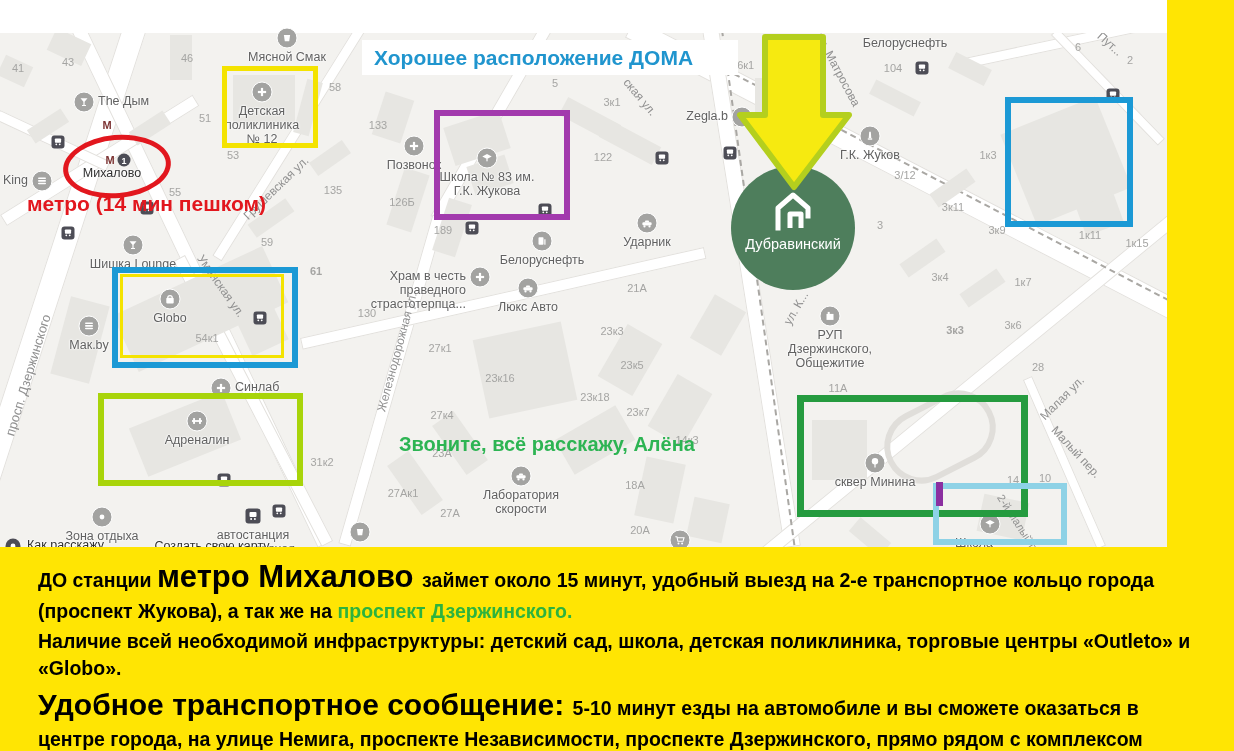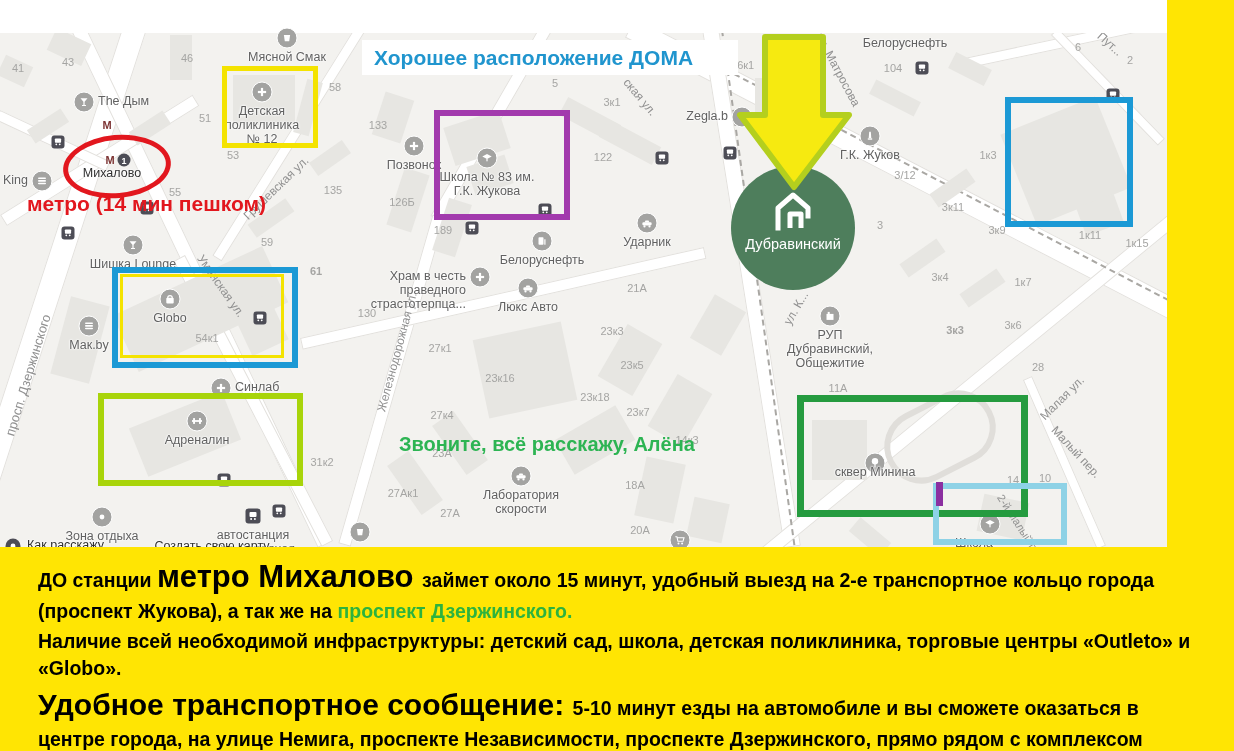--- a/index.html
+++ b/index.html
@@ -291,21 +291,21 @@
       <div class="poi-label" style="left: 253px; top: 528px;">автостанция
 Юго-Западная</div>
       <div class="poi" style="left: 875px; top: 463px; position: absolute;">
         <div class="circ">
           <svg width="13" height="13" viewBox="0 0 13 13">
             <circle cx="6.5" cy="4.8" r="3.2" fill="#fff"></circle>
             <rect x="5.9" y="6.8" width="1.2" height="4.2" fill="#fff"></rect>
           </svg>
         </div>
       </div>
-      <div class="poi-label" style="left: 875px; top: 465px; text-align: right;">сквер Минина</div>
+      <div class="poi-label" style="left: 875px; top: 475px; text-align: right;">сквер Минина</div>
       <div class="poi" style="left: 990px; top: 524px; position: absolute;">
         <div class="circ">
           <svg width="13" height="13" viewBox="0 0 13 13">
             <path d="M6.5 2.6 L11.2 5 L6.5 7.4 L1.8 5 Z" fill="#fff"></path>
             <rect x="5.9" y="7" width="1.2" height="2.8" fill="#fff"></rect>
           </svg>
         </div>
       </div>
       <div class="poi-label" style="left: 974px; top: 536px;">Школа</div>
       <div class="poi" style="left: 870px; top: 136px; position: absolute;">
@@ -319,21 +319,21 @@
       <div class="poi-label" style="left: 870px; top: 148px;">Г.К. Жуков</div>
       <div class="poi" style="left: 830px; top: 316px; position: absolute;">
         <div class="circ">
           <svg width="13" height="13" viewBox="0 0 13 13">
             <rect x="3" y="4.4" width="7" height="6" fill="#fff"></rect>
             <rect x="4.2" y="2.4" width="2" height="2.4" fill="#fff"></rect>
           </svg>
         </div>
       </div>
       <div class="poi-label" style="left: 830px; top: 328px;">РУП
-Дубравинский,
+Дзержинского,
 Общежитие</div>
       <div class="poi" style="left: 742px; top: 117px; position: absolute;">
         <div class="circ">
           <svg width="13" height="13" viewBox="0 0 13 13">
             <circle cx="6.5" cy="6.5" r="2.4" fill="#fff"></circle>
           </svg>
         </div>
       </div>
       <div class="poi-label" style="left: 728px; top: 109px; transform: translate(-100%, 0px); text-align: right;">Zegla.b</div>
       <div class="poi-label" style="left: 905px; top: 36px;">Белоруснефть</div>

